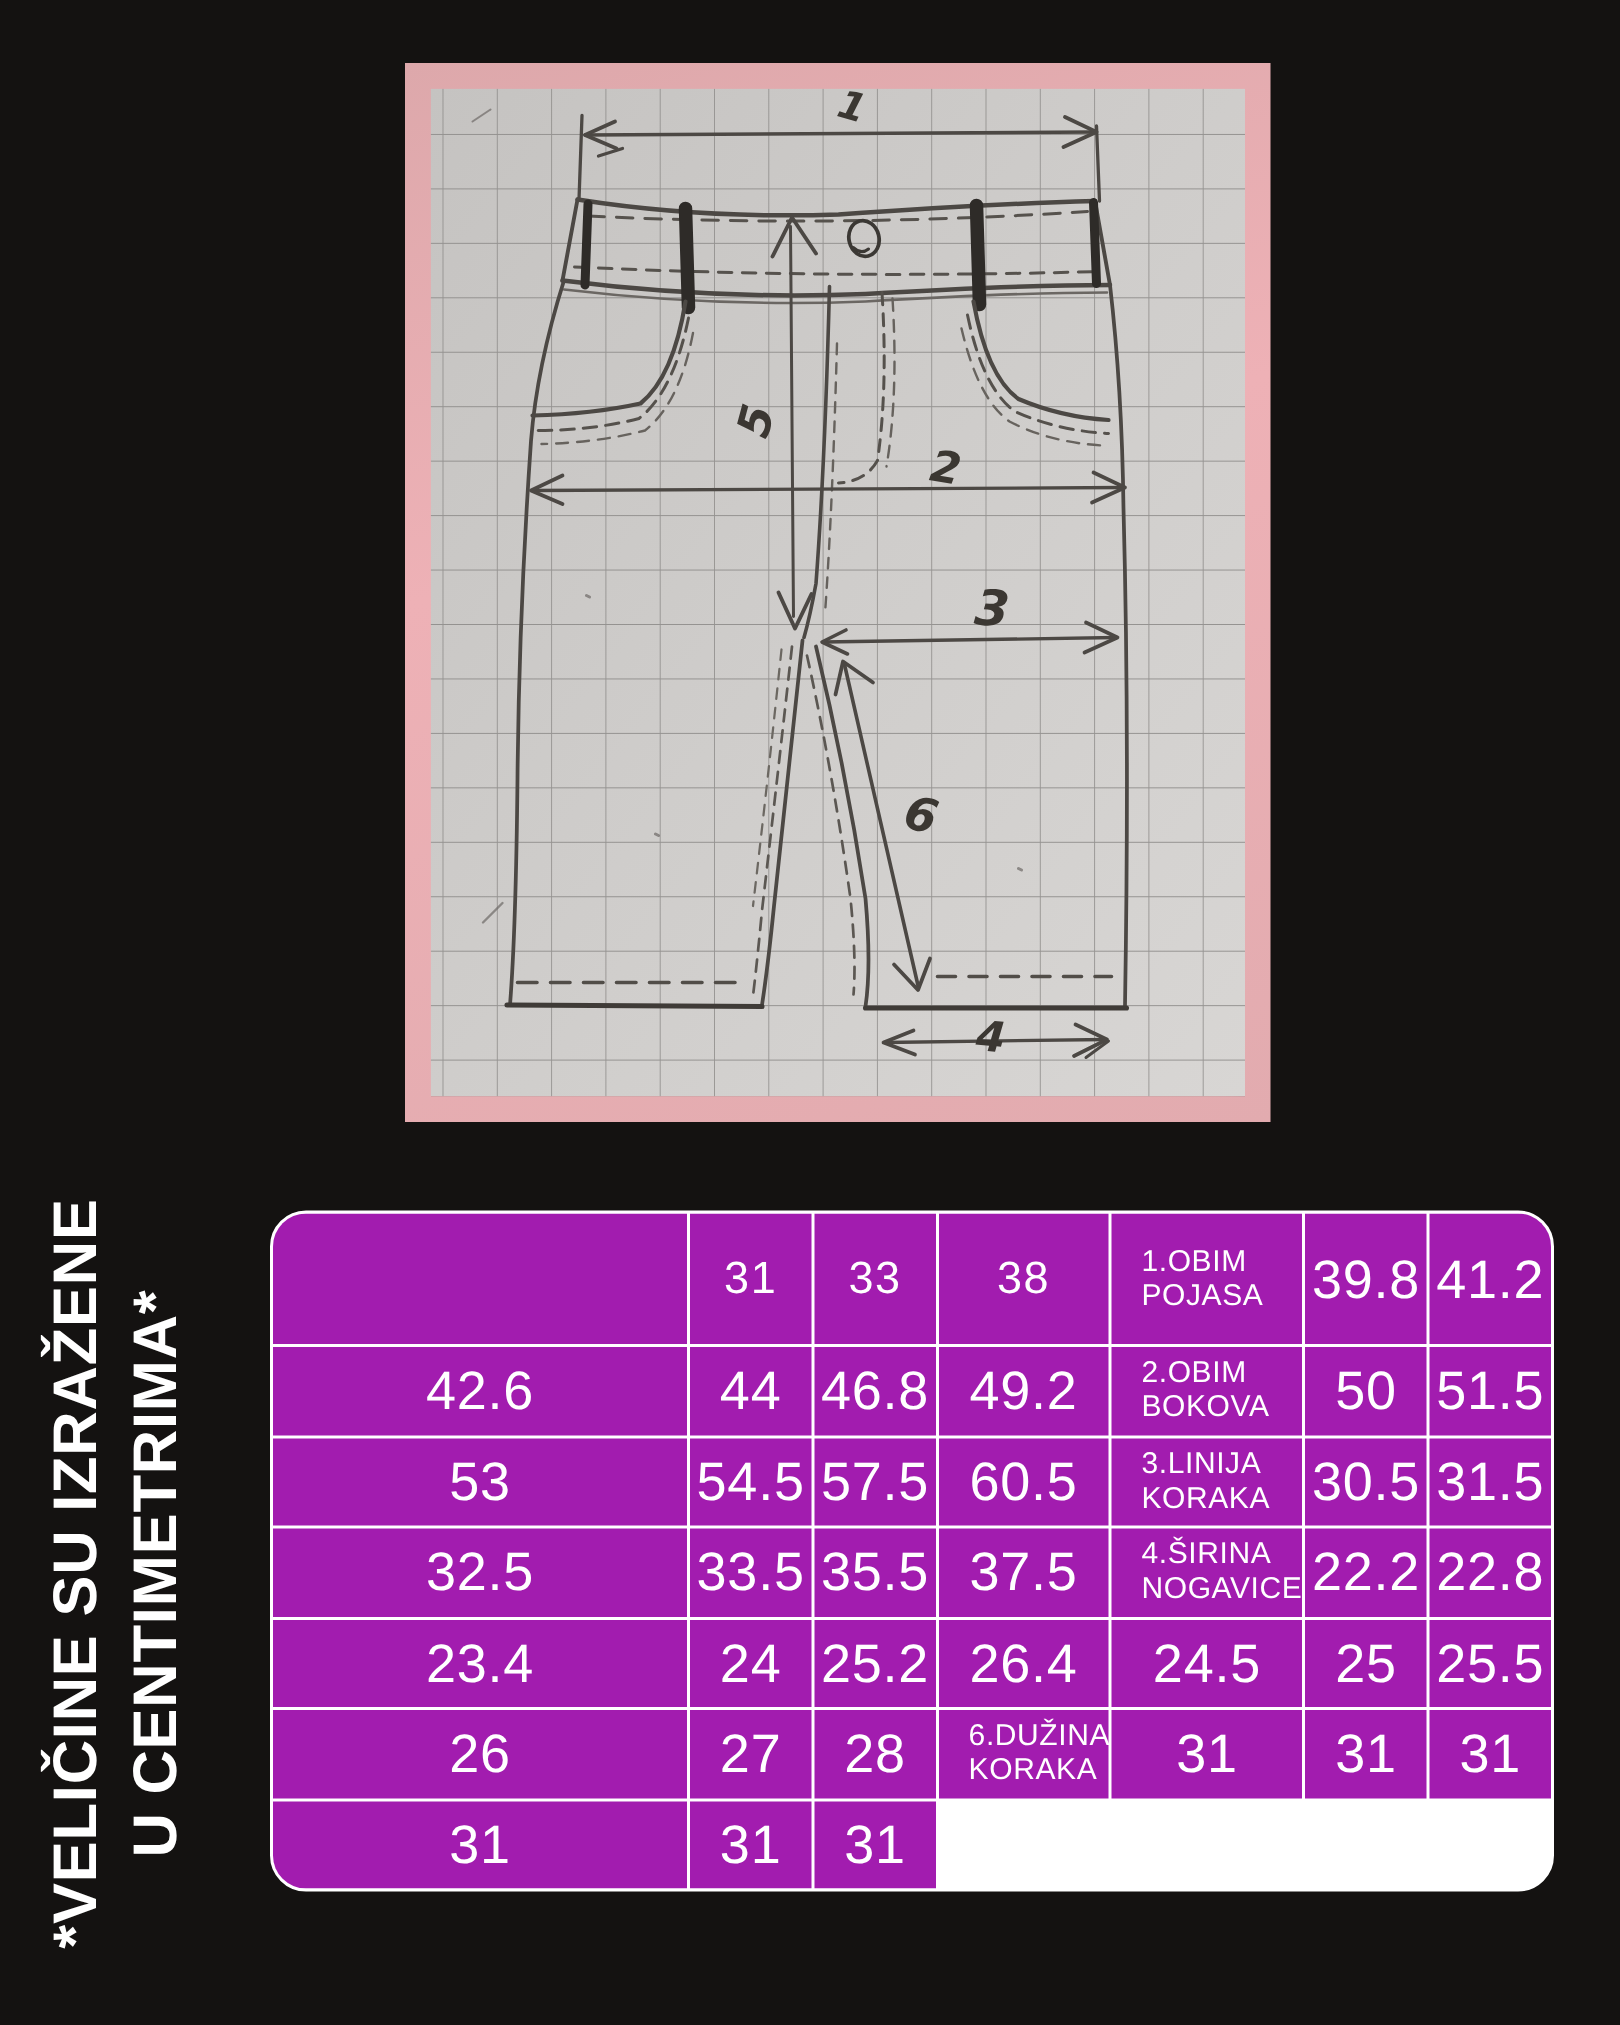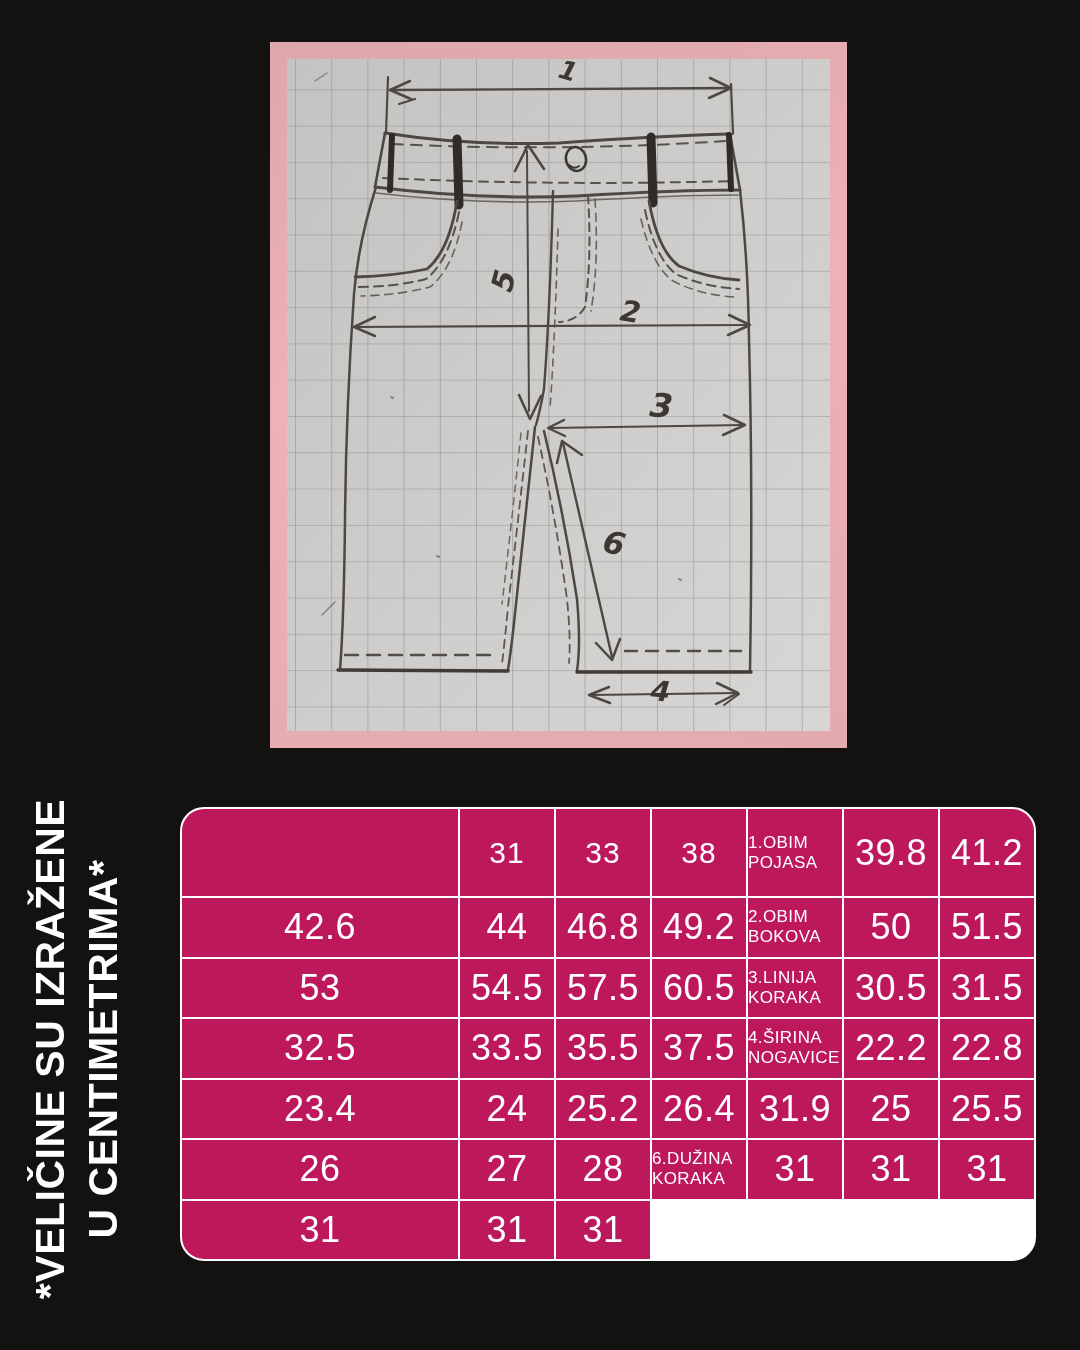--- a/index.html
+++ b/index.html
@@ -37,26 +37,26 @@
     grid-template-columns:276px repeat(6,1fr);
     grid-template-rows:87px repeat(6,58.5px);
     gap:2px;
     background:#ffffff;
     border:2px solid #ffffff;
     border-radius:24px;
     overflow:hidden;
     color:#ffffff;
   }
   .size-table .cell {
-    background:#be185d;
+    background:#a21caf;
     display:flex; align-items:center; justify-content:center;
     font-weight:400;
   }
   .cell.size-head { font-size:30px; letter-spacing:1px; }
-  .cell.row-label { font-size:17px; letter-spacing:.4px; }
+  .cell.row-label { font-size:20px; letter-spacing:.4px;padding-left:20px; }
   .cell.value     { font-size:36px; letter-spacing:.5px; }
 </style>
 </head>
 <body>
 
 <div class="page">
 
   <div class="photo-frame">
     <div class="photo">
       <svg width="543" height="672" viewBox="0 0 543 672">
@@ -231,21 +231,21 @@
     <div class="cell value">37.5</div>
 
     <div class="cell row-label">4.ŠIRINA NOGAVICE</div>
     <div class="cell value">22.2</div>
     <div class="cell value">22.8</div>
     <div class="cell value">23.4</div>
     <div class="cell value">24</div>
     <div class="cell value">25.2</div>
     <div class="cell value">26.4</div>
 
-    <div class="cell value">31.9</div>
+    <div class="cell value">24.5</div>
     <div class="cell value">25</div>
     <div class="cell value">25.5</div>
     <div class="cell value">26</div>
     <div class="cell value">27</div>
     <div class="cell value">28</div>
 
     <div class="cell row-label">6.DUŽINA KORAKA</div>
     <div class="cell value">31</div>
     <div class="cell value">31</div>
     <div class="cell value">31</div>

